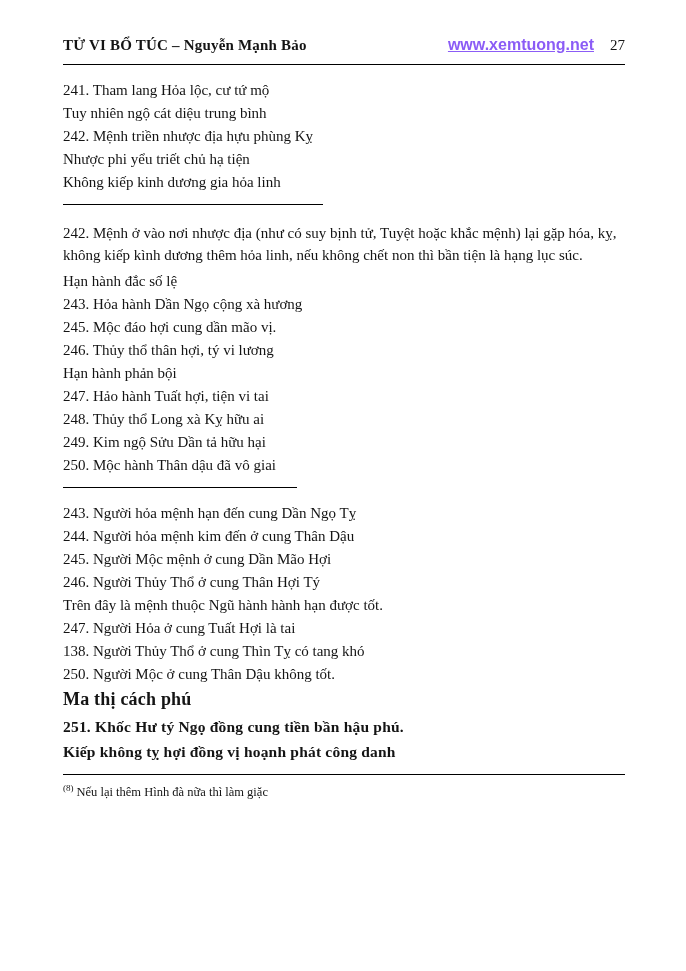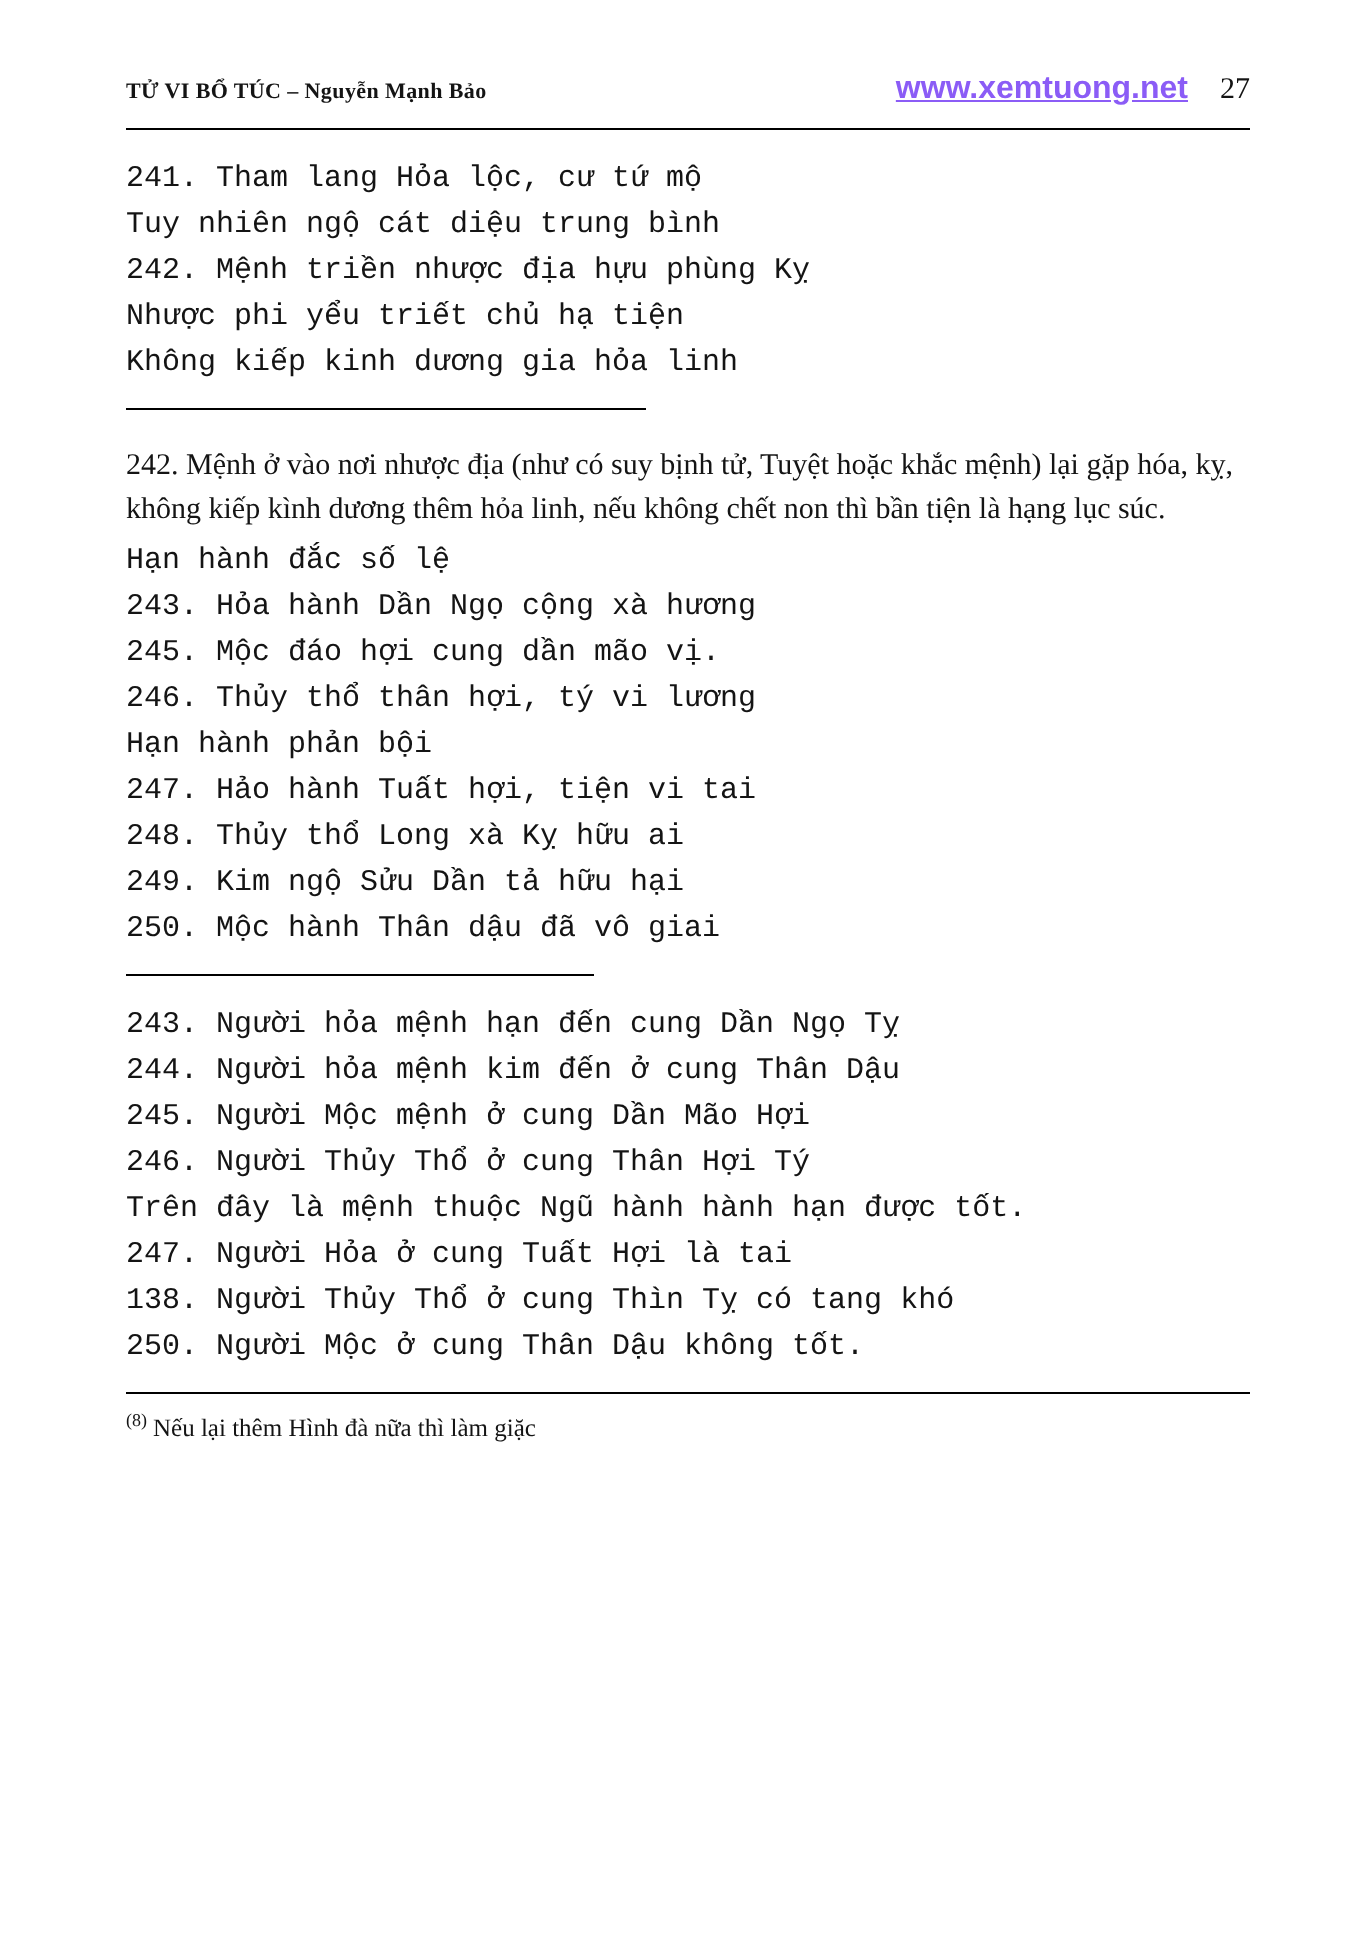--- a/index.html
+++ b/index.html
@@ -12,36 +12,36 @@
     padding:36px 61px 0 63px;
     font-family:"Liberation Serif", serif;
     color:#141414;
     overflow:hidden;
   }
   
   .header{
     display:flex;justify-content:space-between;align-items:baseline;
   }
   .book-title{
-    font-weight:bold;font-size:11px;letter-spacing:.2px;white-space:nowrap;
+    font-weight:bold;font-size:15px;letter-spacing:.2px;white-space:nowrap;
   }
   .header-right{display:flex;align-items:baseline;gap:16px;}
   .site-link{
     font-family:"Liberation Sans", sans-serif;
     font-weight:bold;font-size:16px;
     color:#8b5cf6;text-decoration:underline;cursor:pointer;white-space:nowrap;
   }
   .page-number{font-size:15px;}
   .header-rule{
     border:none;border-top:1.6px solid #000;
     margin:10px 0 0 0;width:562px;
   }
   
   .line{
-    margin:0 0 7px 0;font-size:15px;line-height:16px;font-family:Liberation Mono, monospace;
+    margin:0 0 7px 0;font-size:15px;line-height:16px;
   }
   .para{
     margin:0 0 7px 0;font-size:15px;line-height:22px;
   }
   .sect{margin-top:17px;}
   .sep{
     border:none;border-top:1.3px solid #000;
     margin:14px 0 0 0;
   }
   .sep-a{width:260px;}
@@ -107,17 +107,22 @@
     <p class="line">243. Người hỏa mệnh hạn đến cung Dần Ngọ Tỵ</p>
     <p class="line">244. Người hỏa mệnh kim đến ở cung Thân Dậu</p>
     <p class="line">245. Người Mộc mệnh ở cung Dần Mão Hợi</p>
     <p class="line">246. Người Thủy Thổ ở cung Thân Hợi Tý</p>
     <p class="line">Trên đây là mệnh thuộc Ngũ hành hành hạn được tốt.</p>
     <p class="line">247. Người Hỏa ở cung Tuất Hợi là tai</p>
     <p class="line">138. Người Thủy Thổ ở cung Thìn Tỵ có tang khó</p>
     <p class="line">250. Người Mộc ở cung Thân Dậu không tốt.</p>
   </div>
 
+  <div>
+    <h2 class="heading">Ma thị cách phú</h2>
+    <p class="bold-line">251. Khốc Hư tý Ngọ đồng cung tiền bần hậu phú.</p>
+    <p class="bold-line">Kiếp không tỵ hợi đồng vị hoạnh phát công danh</p>
+  </div>
 
   <hr class="footnote-rule">
   <p class="footnote"><sup>(8)</sup><span>Nếu lại thêm Hình đà nữa thì làm giặc</span></p>
 
 </div>
 
 </body></html>

